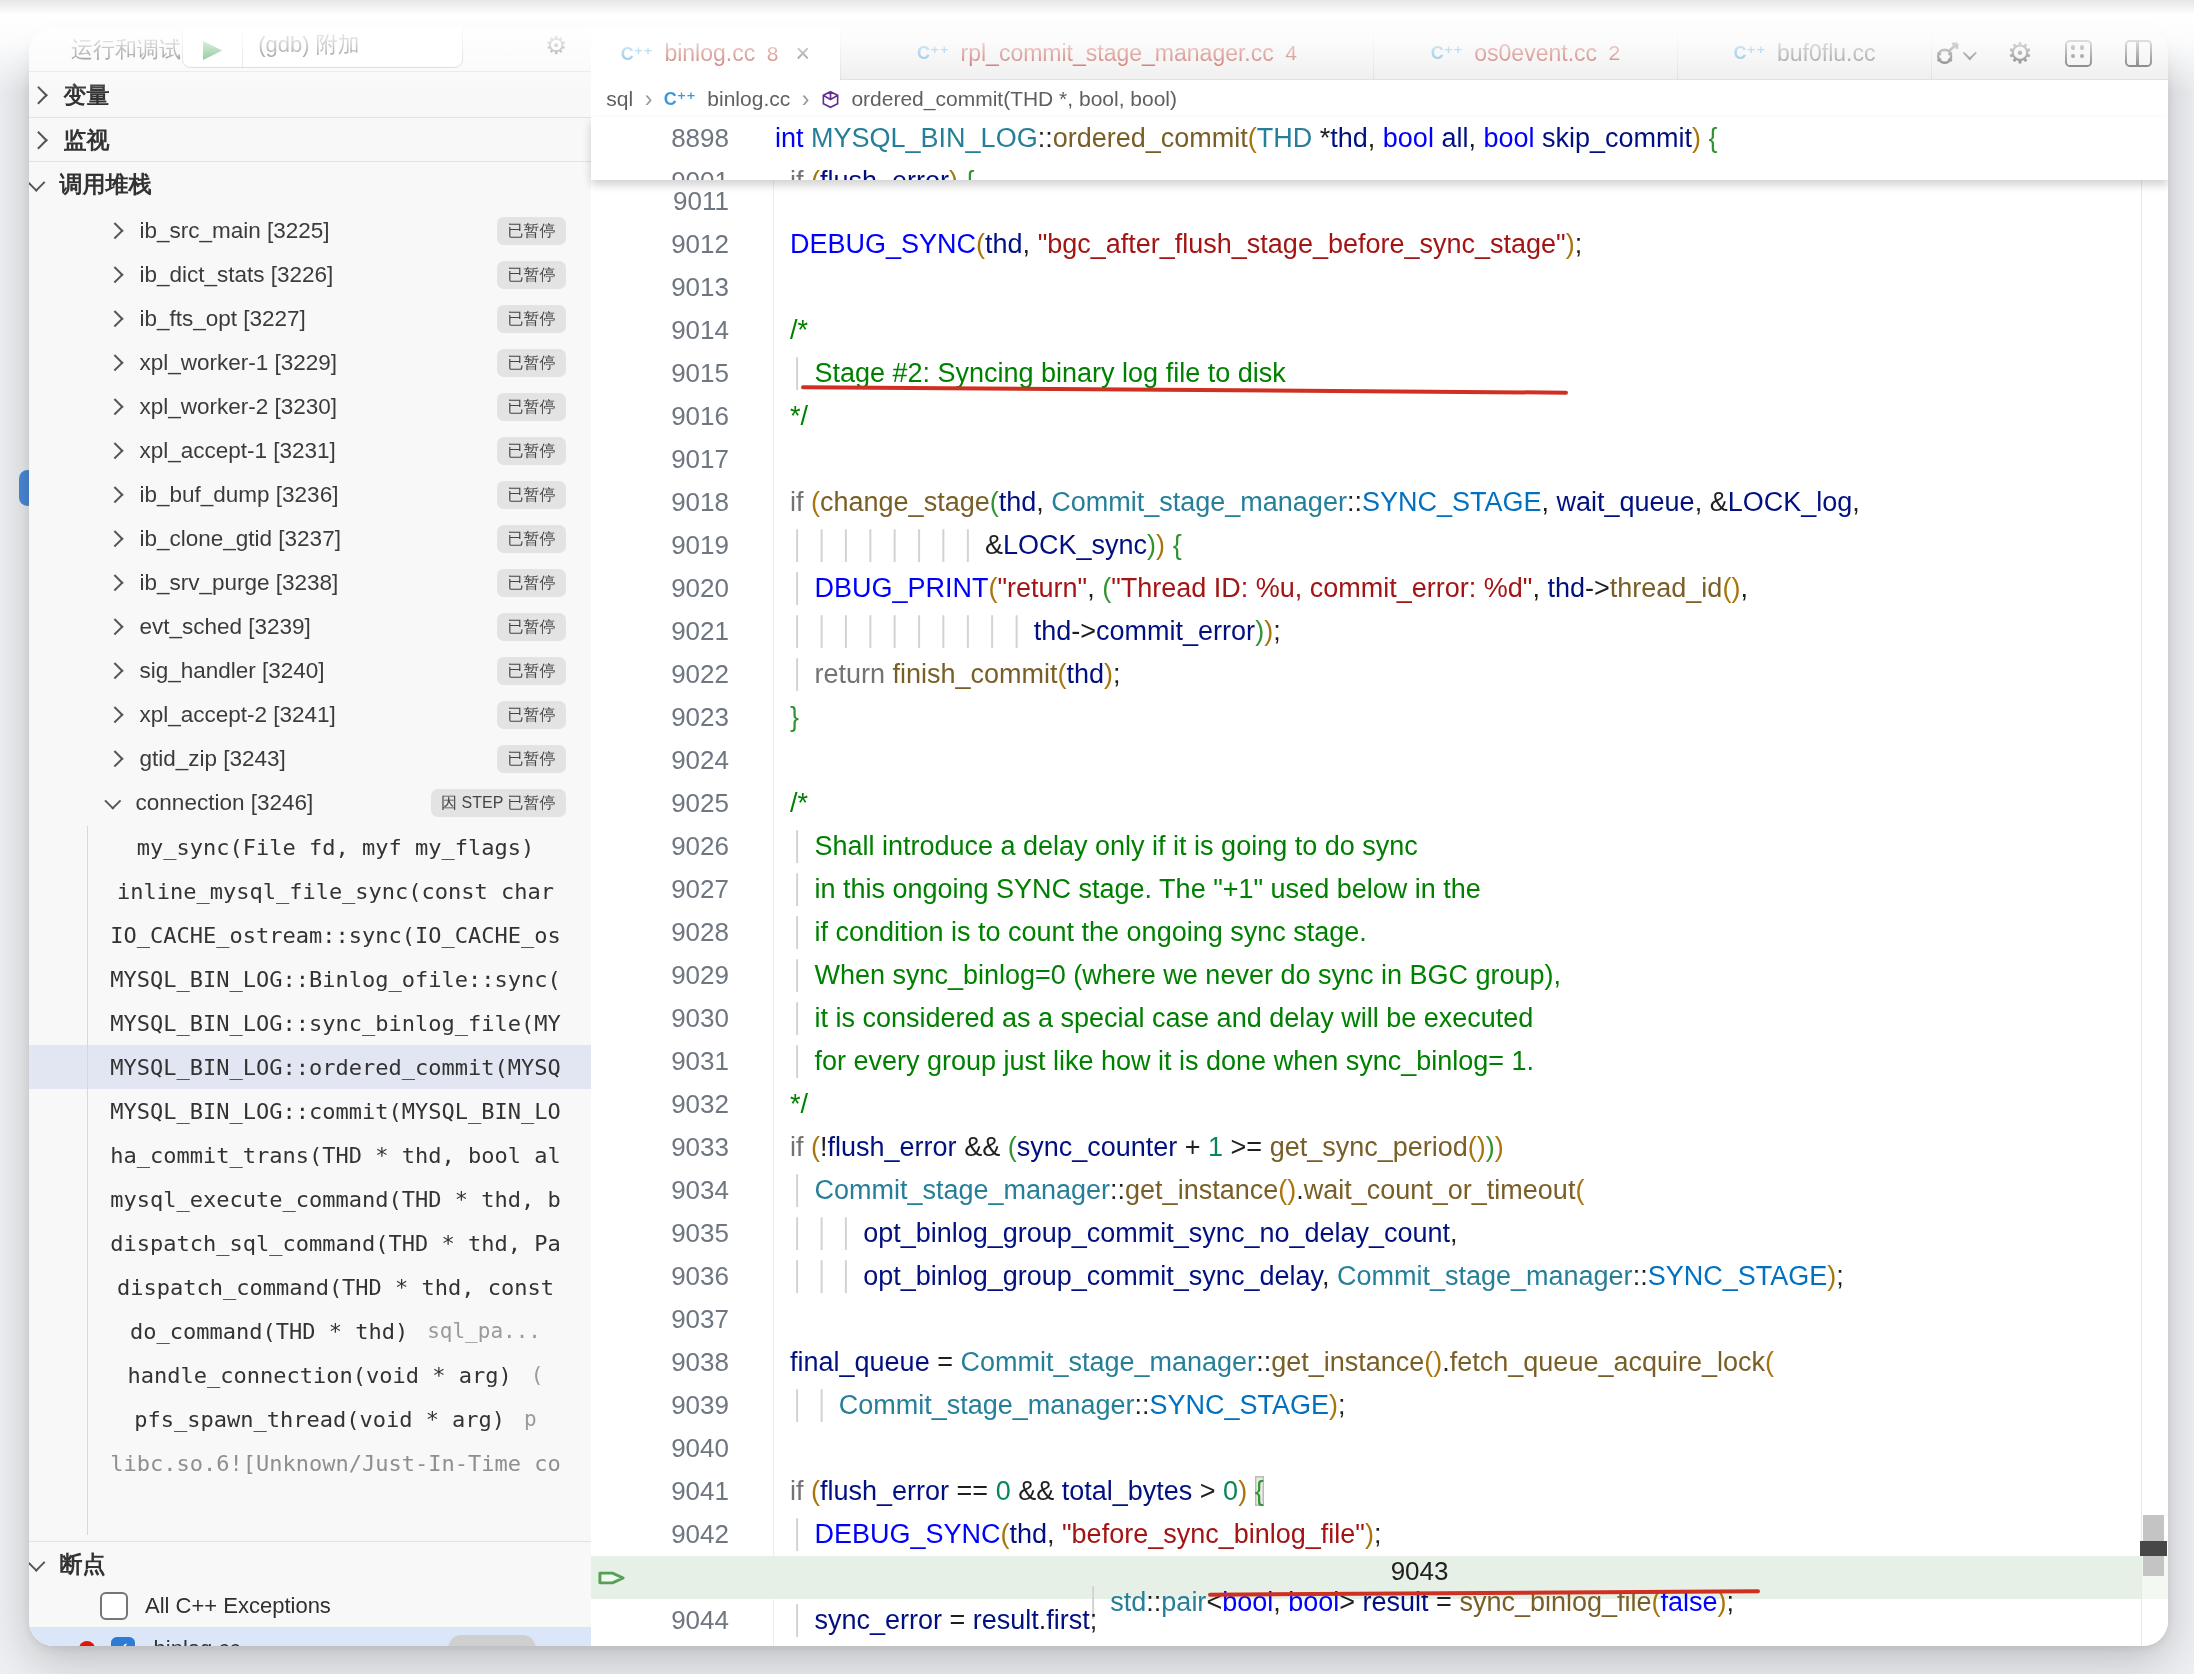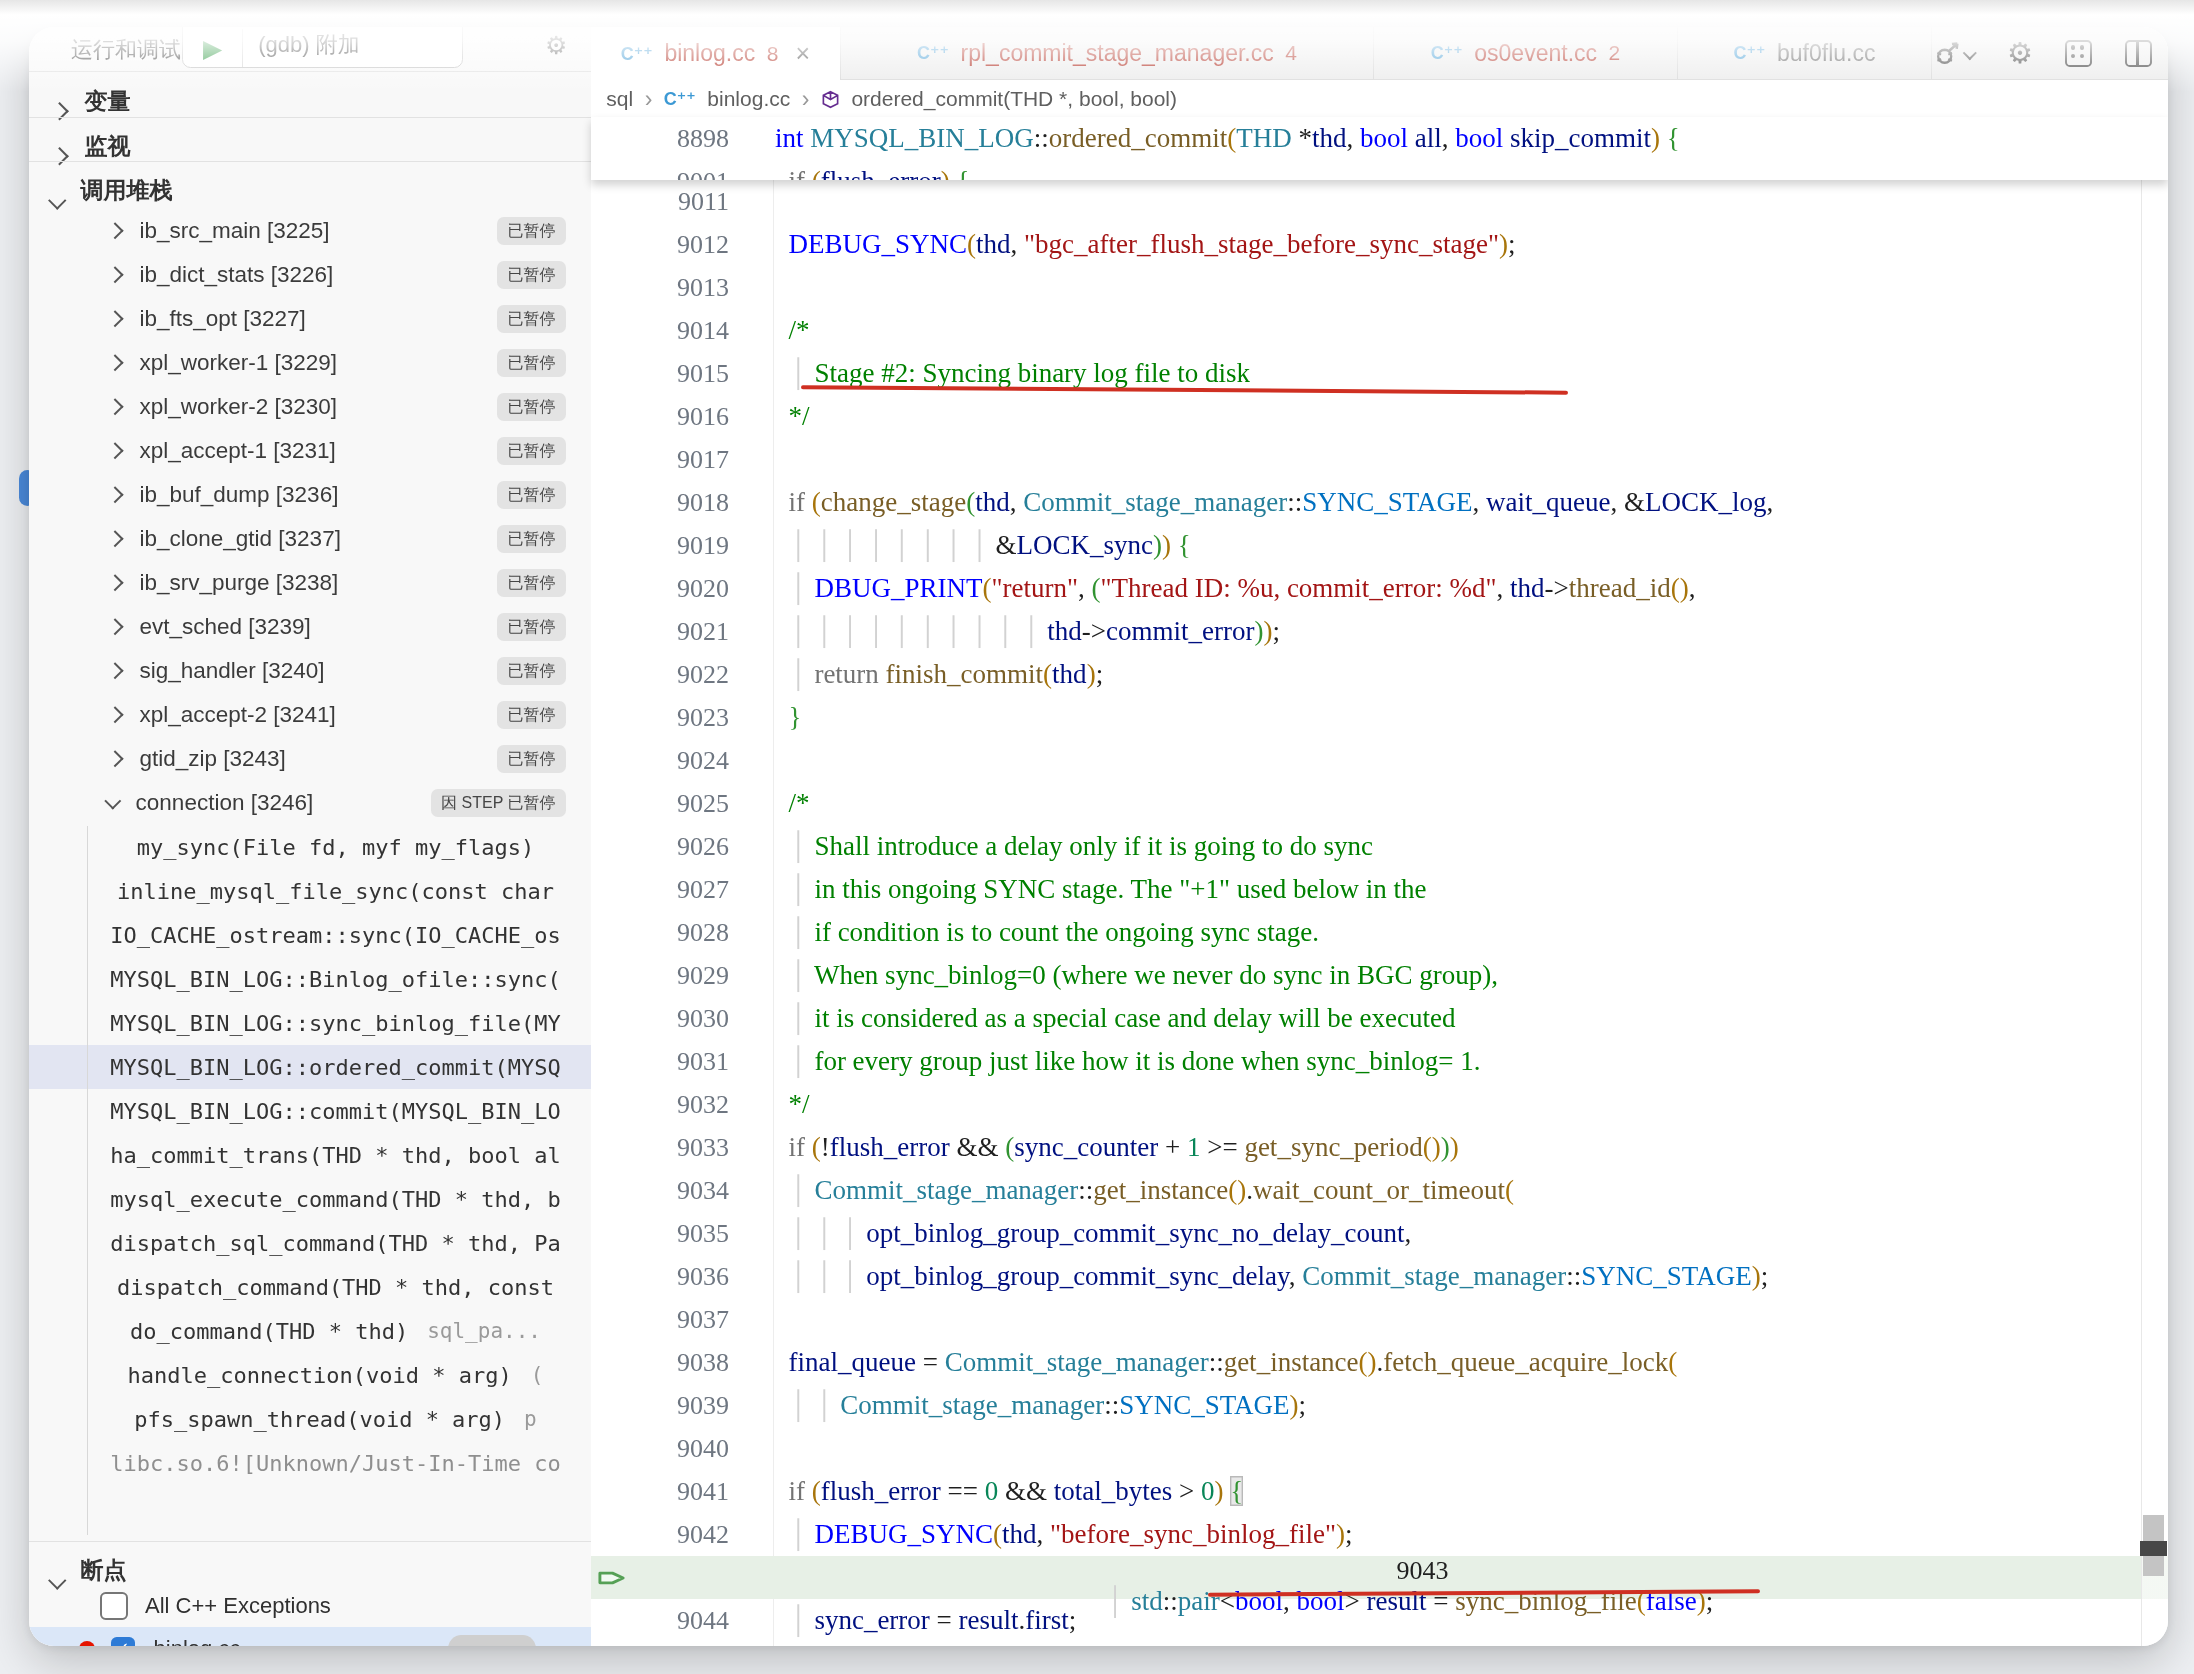--- a/index.html
+++ b/index.html
@@ -18,22 +18,22 @@
            border-right:1px solid #e1e1e1;overflow:hidden;}
   .sep{position:absolute;left:0;width:562px;height:1px;background:#e2e2e2;}
   #dbg-toolbar{position:absolute;left:0;top:0;width:100%;height:44px;}
   #dbg-title{position:absolute;left:42px;top:7.6px;font-size:22px;color:#3f3f3f;}
   #dbg-combo{position:absolute;left:153px;top:-11.5px;width:279px;height:50px;background:#ffffff;
              border:1.4px solid #c6c6c6;border-radius:8.6px;display:flex;align-items:flex-end;}
   #dbg-play{width:59px;text-align:center;color:#27963c;font-size:25px;line-height:38px;
             border-right:1.4px solid #d6d6d6;}
   #dbg-config{font-size:22px;color:#333;padding:0 15.3px 6.7px 15.3px;white-space:nowrap;}
   #dbg-gear{position:absolute;left:516px;top:3.8px;font-size:25px;color:#5a5a5a;}
-  .section-h{position:absolute;left:0;width:100%;height:44px;display:flex;align-items:flex-end;
-             padding-left:22px;box-sizing:border-box;font-size:23px;font-weight:600;color:#333;}
+  .section-h{position:absolute;left:0;width:100%;height:44px;display:flex;align-items:center;
+             padding-left:1px;box-sizing:border-box;font-size:23px;font-weight:600;color:#333;}
   .chev{width:10.5px;height:10.5px;border-right:2.3px solid #555;border-bottom:2.3px solid #555;
         display:inline-block;flex:none;}
   .chev.r{transform:rotate(-45deg);margin:0 19px 0 1.9px;}
   .chev.d{transform:rotate(45deg);margin:-3.8px 17px 0 0;}
   #stack-list{position:absolute;left:0;top:182px;width:100%;}
   .thread-row{height:44px;display:flex;align-items:center;padding-left:78px;box-sizing:border-box;
               font-size:22.5px;color:#3b3b3b;}
   .thread-row .chev{width:9.6px;height:9.6px;}
   .badge{margin-left:auto;margin-right:25px;background:#e3e3e3;color:#454545;font-size:16px;
          padding:3.8px 10.5px;border-radius:6.7px;white-space:nowrap;}
@@ -74,21 +74,21 @@
   .box-ico .dot{position:absolute;width:4.3px;height:4.3px;border-radius:50%;background:#3c3c3c;}
   .split-ico{width:23px;height:23px;border:2.1px solid #3c3c3c;border-radius:4.8px;position:relative;}
   .split-ico::after{content:"";position:absolute;left:9.6px;top:0;width:2.1px;height:100%;background:#3c3c3c;}
   .chev-sm{width:7.6px;height:7.6px;border-right:2.1px solid #3c3c3c;border-bottom:2.1px solid #3c3c3c;
            transform:rotate(45deg);margin-left:3.8px;}
   #breadcrumb{height:38px;display:flex;align-items:center;gap:11.5px;padding-left:15.3px;font-size:21px;color:#5f5f5f;}
   .bc-sep{color:#999;font-size:23px;}
   .sym-ico{width:19px;height:19px;flex:none;}
   
   .crow{position:relative;display:flex;align-items:center;height:43px;
-        font-family:Liberation Serif, serif;font-size:27px;white-space:pre;}
+        font-family:Liberation Sans, sans-serif;font-size:27px;white-space:pre;}
   .crow .ln{width:138px;flex:none;text-align:right;color:#6e7681;font-size:26px;}
   .crow .ctext{margin-left:46px;}
   .crow.cur{background:linear-gradient(to right,#e7f0e6 0,#e7f0e6 1550px,rgba(231,240,230,.45) 1550px,rgba(231,240,230,.45) 1577px,transparent 1577px);flex-direction:column;}
   .crow.cur .ln{color:#1f1f1f;}
   .cur-arrow{position:absolute;left:5.7px;top:8.6px;}
   #sticky{position:absolute;left:0;top:90px;width:100%;height:63px;background:#fff;overflow:hidden;
           box-shadow:0 4.8px 8.6px rgba(0,0,0,.18);z-index:3;}
   #code{position:absolute;left:0;top:153px;right:0;bottom:0;}
   #code::before{content:"";position:absolute;left:182px;top:0;bottom:0;width:1px;background:#ededed;}
   #ruler-line{position:absolute;left:1550px;top:153px;bottom:0;width:1px;background:#e8e8e8;}

